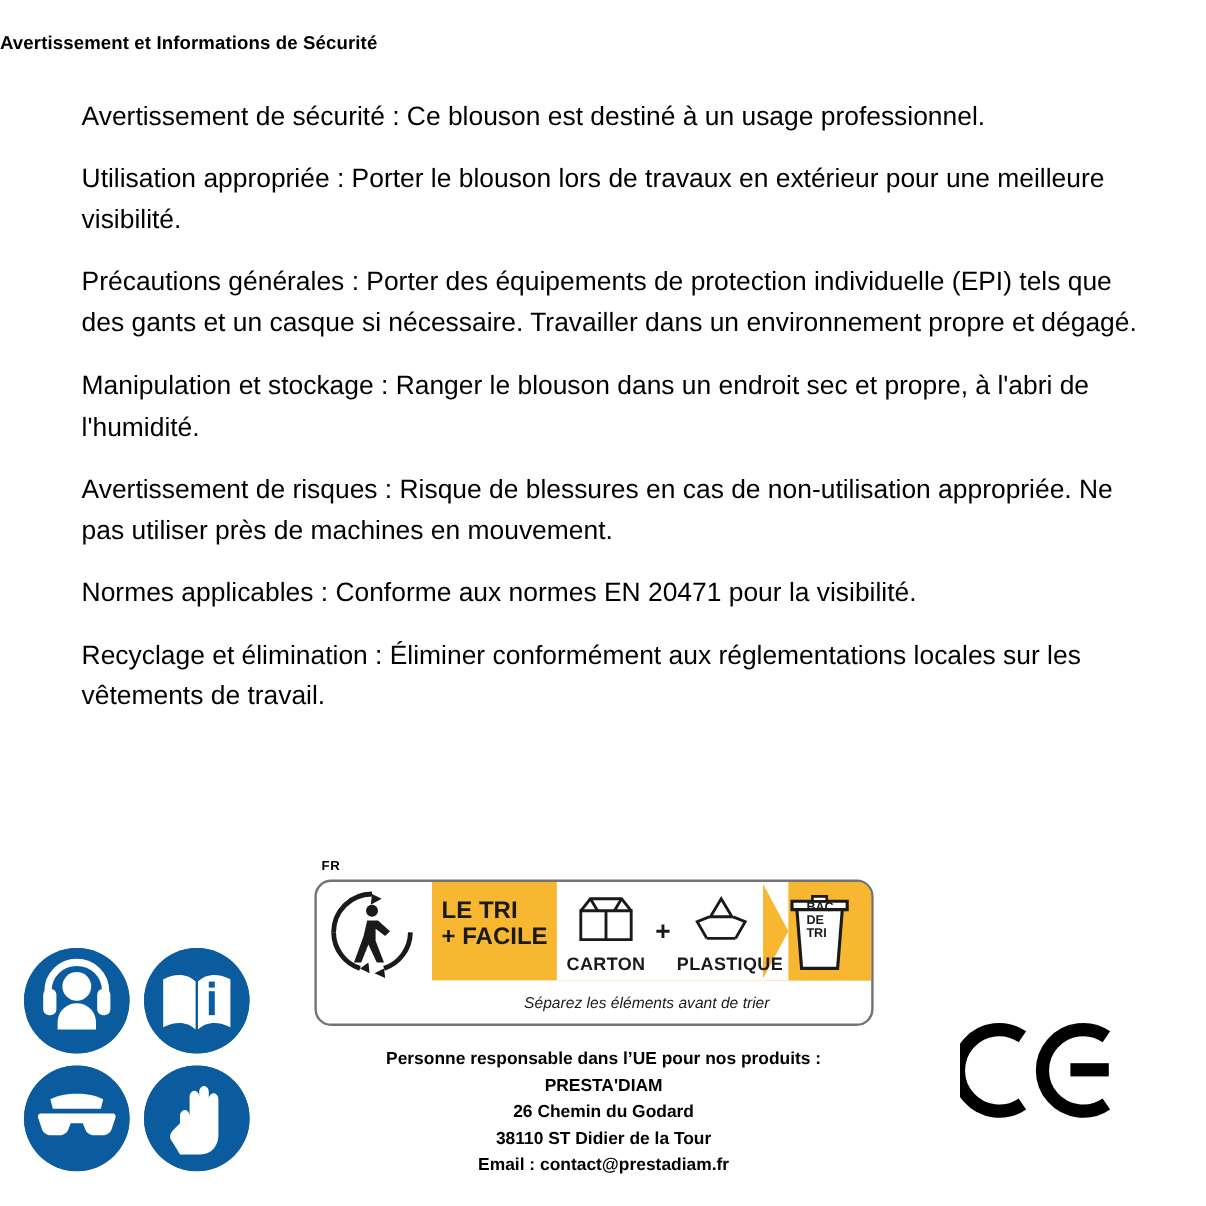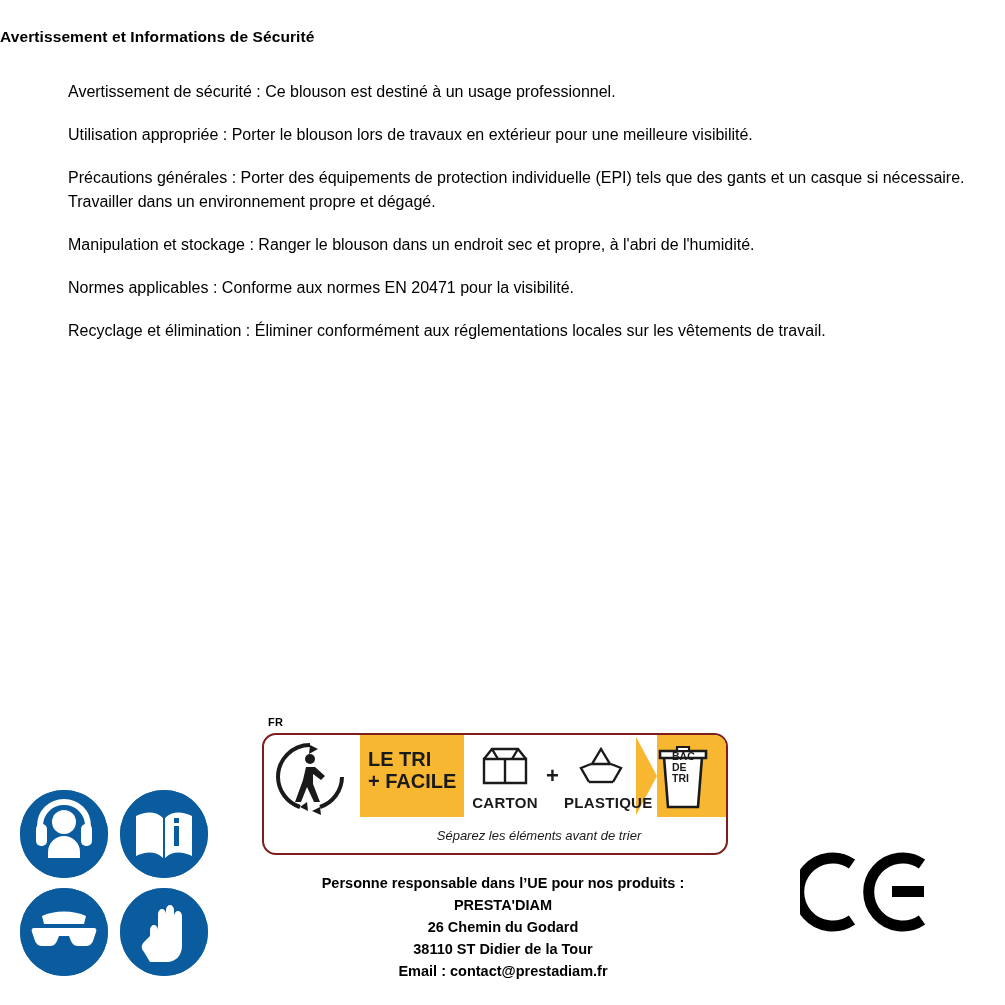--- a/index.html
+++ b/index.html
@@ -24,21 +24,21 @@
     text-align: left;
     font-size: 15.5px;
     font-weight: bold;
     letter-spacing: 0.1px;
   }
   .body-text {
     position: absolute;
     top: 80px;
     left: 68px;
     width: 898px;
-    font-size: 16px;
+    font-size: 22px;
     line-height: 1.55;
   }
   .body-text p {
     margin: 0 0 18px 0;
   }
   
   .picto-grid {
     position: absolute;
     left: 18px;
     top: 788px;
@@ -74,21 +74,21 @@
     font-weight: bold;
     letter-spacing: 0.4px;
   }
   .tri-box {
     position: absolute;
     left: 0;
     top: 17px;
     width: 462px;
     height: 118px;
     background: #ffffff;
-    border: 2px solid #7f1d1d;
+    border: 2px solid #737373;
     border-radius: 14px;
     overflow: hidden;
   }
   .tri-yellow {
     position: absolute;
     left: 96px;
     top: 0;
     width: 366px;
     height: 82px;
     background: #f7b731;
@@ -220,20 +220,21 @@
 
 <div class="page">
 
   <div class="doc-title">Avertissement et Informations de Sécurité</div>
 
   <div class="body-text">
     <p>Avertissement de sécurité : Ce blouson est destiné à un usage professionnel.</p>
     <p>Utilisation appropriée : Porter le blouson lors de travaux en extérieur pour une meilleure visibilité.</p>
     <p>Précautions générales : Porter des équipements de protection individuelle (EPI) tels que des gants et un casque si nécessaire. Travailler dans un environnement propre et dégagé.</p>
     <p>Manipulation et stockage : Ranger le blouson dans un endroit sec et propre, à l'abri de l'humidité.</p>
+    <p>Avertissement de risques : Risque de blessures en cas de non-utilisation appropriée. Ne pas utiliser près de machines en mouvement.</p>
     <p>Normes applicables : Conforme aux normes EN 20471 pour la visibilité.</p>
     <p>Recyclage et élimination : Éliminer conformément aux réglementations locales sur les vêtements de travail.</p>
   </div>
 
   <div class="picto-grid">
 
     <div class="picto p1">
       <svg viewBox="0 0 88 88" xmlns="http://www.w3.org/2000/svg">
         <circle cx="44" cy="44" r="44" fill="#0b5c9e"></circle>
 

